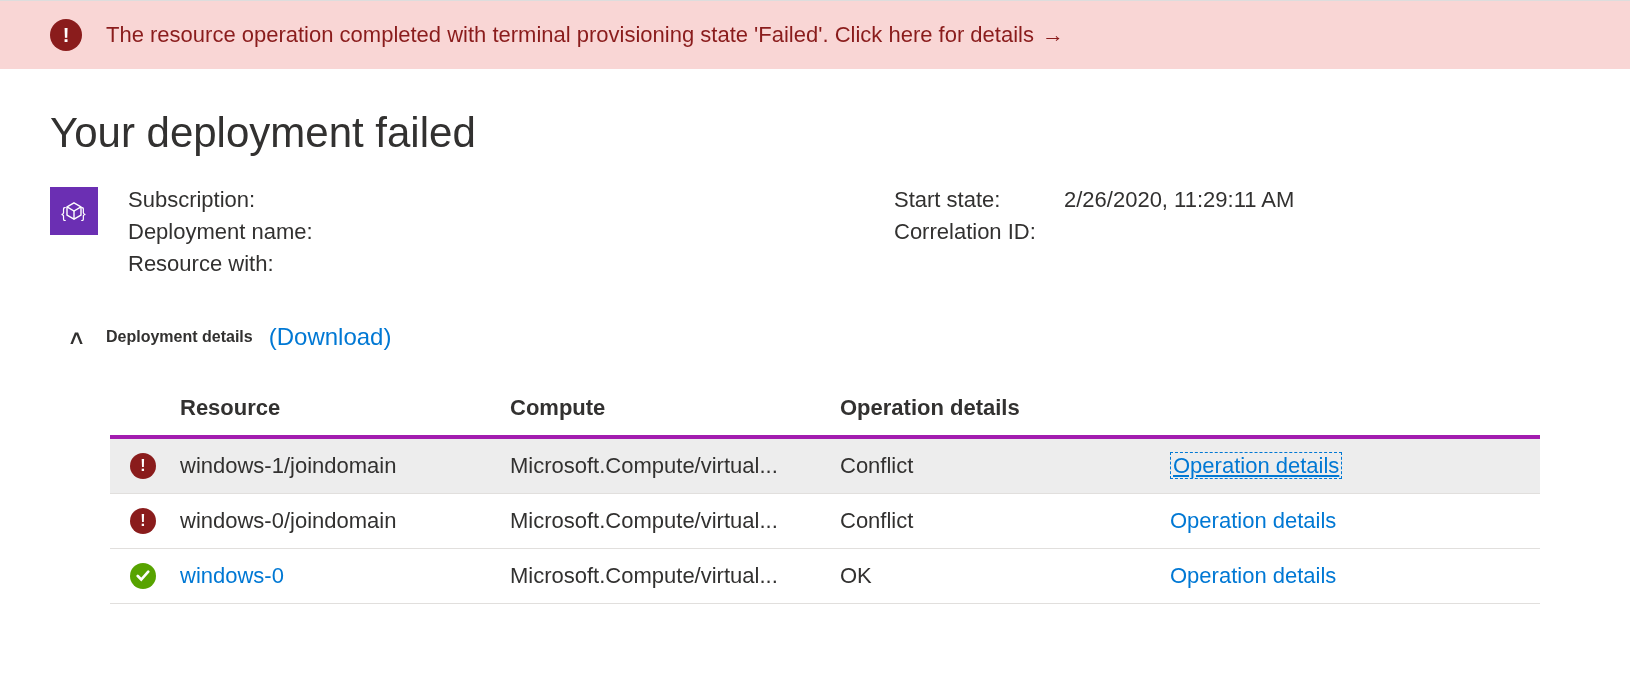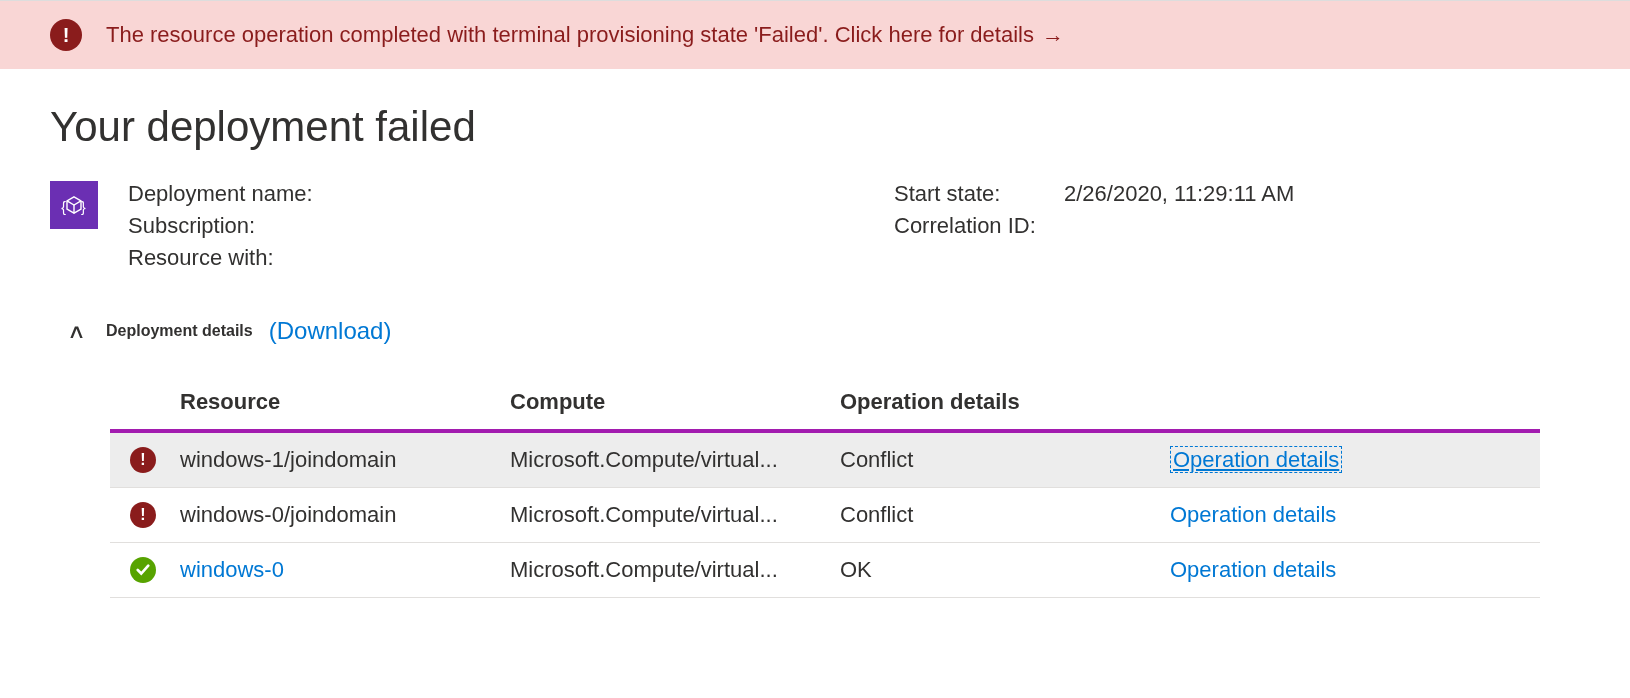--- a/index.html
+++ b/index.html
@@ -34,21 +34,21 @@
       font-size: 22px;
       color: #8a1c1c;
     }
     .arrow {
       display: inline-block;
       margin-left: 8px;
       font-size: 22px;
       color: #8a1c1c;
     }
     .content {
-      padding: 24px 50px;
+      padding: 30px 50px;
     }
     .page-title {
       font-size: 42px;
       font-weight: 400;
       margin-bottom: 30px;
       margin-top: 10px;
     }
     .summary {
       display: flex;
       gap: 30px;
@@ -174,25 +174,25 @@
         <text x="1" y="18" font-size="12" fill="#fff" stroke="none">{</text>
         <polygon points="12,5 18,8.5 18,15.5 12,19 6,15.5 6,8.5" fill="none"></polygon>
         <polyline points="6,8.5 12,12 18,8.5" fill="none"></polyline>
         <line x1="12" y1="12" x2="12" y2="19"></line>
         <text x="18" y="18" font-size="12" fill="#fff" stroke="none">}</text>
       </svg>
     </div>
     <div class="summary-cols">
       <div class="summary-left">
         <div class="summary-row">
+          <span class="summary-label">Subscription:</span>
+          <span></span>
+        </div>
+        <div class="summary-row">
           <span class="summary-label">Deployment name:</span>
-          <span></span>
-        </div>
-        <div class="summary-row">
-          <span class="summary-label">Subscription:</span>
           <span></span>
         </div>
         <div class="summary-row">
           <span class="summary-label">Resource with:</span>
           <span></span>
         </div>
       </div>
       <div class="summary-right">
         <div class="summary-row">
           <span class="summary-label" style="width:170px">Start state:</span>

